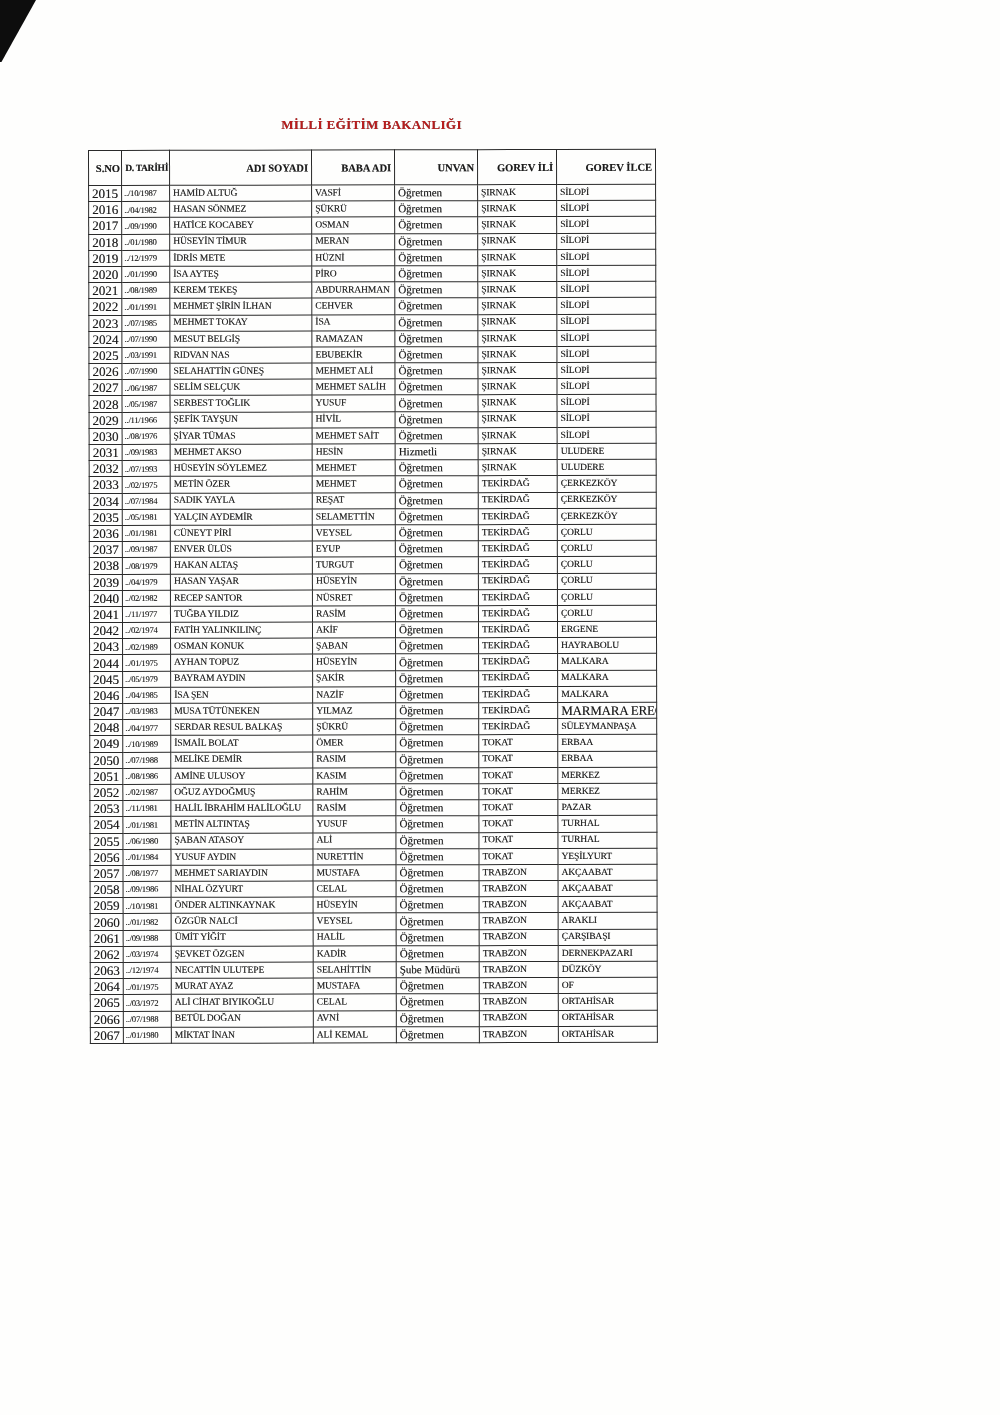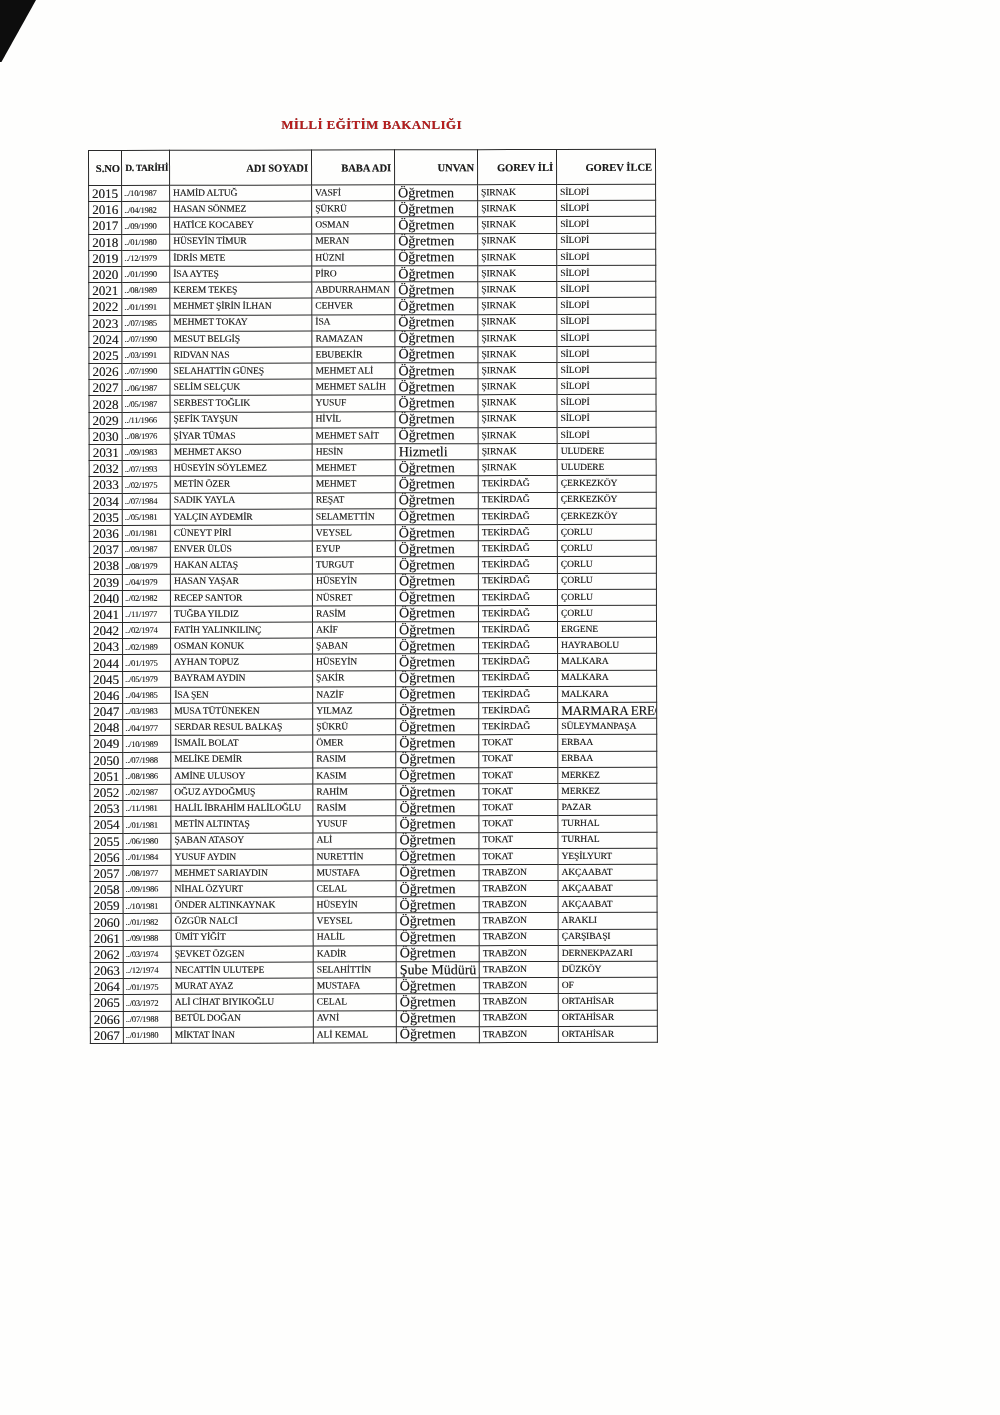--- a/index.html
+++ b/index.html
@@ -41,21 +41,21 @@
   thead tr{height:22px;}
   th{
     font-size:10.5px;font-weight:bold;text-align:right;
     vertical-align:middle;
   }
   tbody tr{height:16.2px;}
   td{font-size:9.5px;vertical-align:middle;line-height:1;}
   td.col-sno{text-align:center;padding:0 1px;font-size:13px;margin-left:23px;}
   td.col-dob{font-size:8.5px;letter-spacing:-.2px;padding:0 1px 0 2px;border-radius:6px;}
   td.col-name,td.col-father,td.col-province,td.col-district{letter-spacing:-.1px;}
-  td.col-title{font-size:14px;}
+  td.col-title{font-size:11px;}
   td.tiny{font-size:13px;letter-spacing:-.2px;}
   th.h-sno{padding:0 1px;}
   th.h-dob{font-size:9.5px;padding:12px 1px;letter-spacing:-.3px;}
 </style>
 </head>
 <body>
 
 <div class="page">
 
   <div class="corner-artifact"></div>

